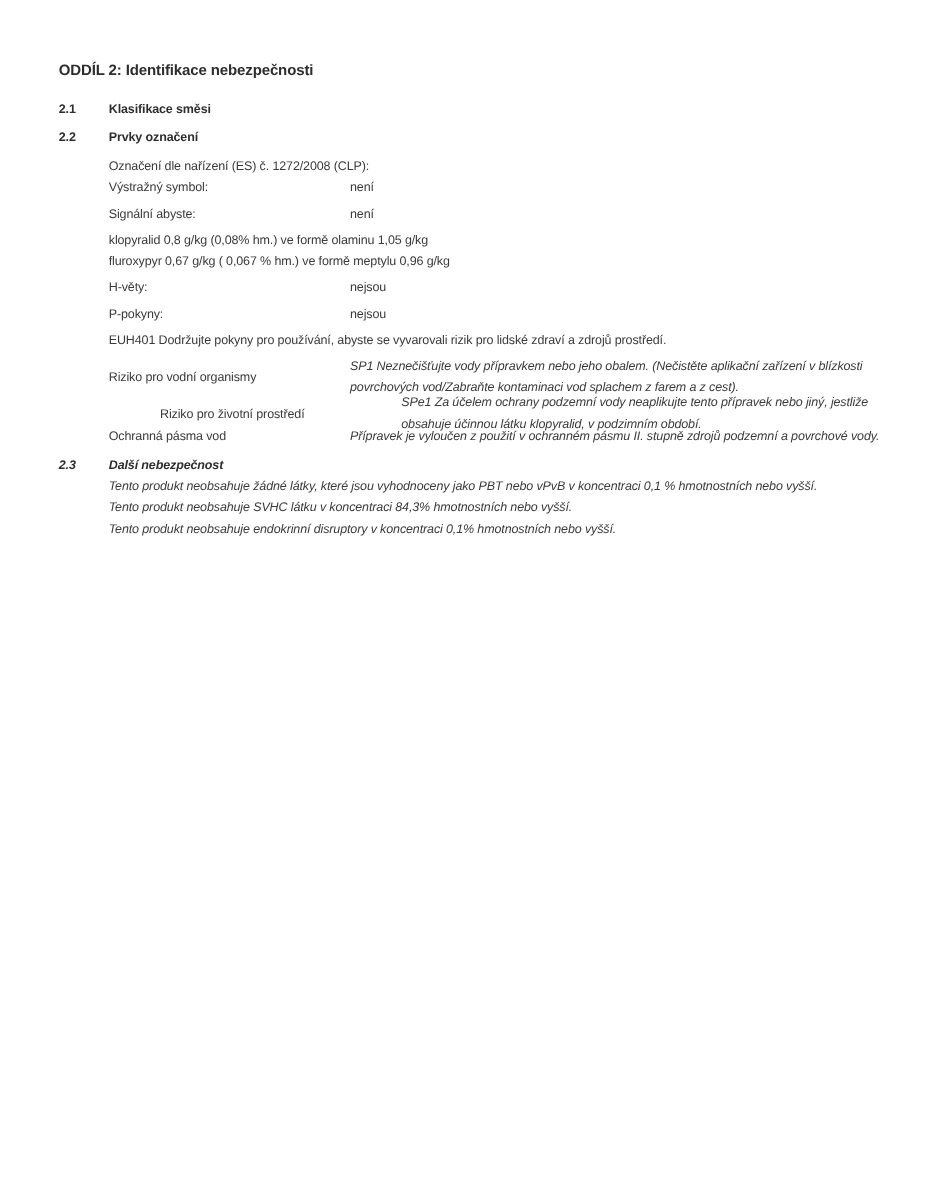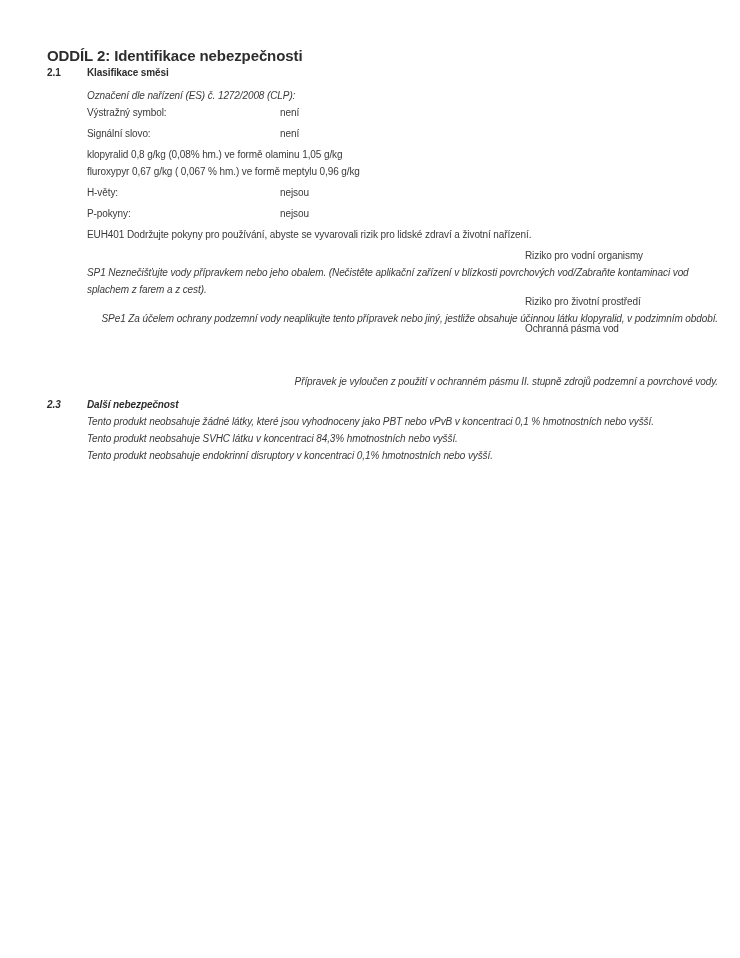--- a/index.html
+++ b/index.html
@@ -14,92 +14,96 @@
   }
   .page {
     position: relative;
     width: 740px;
     height: 958px;
     padding: 48px 22px 0 47px;
     background: #ffffff;
     overflow: hidden;
   }
   .doc-title {
-    font-size: 15px;
+    font-size: 12px;
     font-weight: bold;
     color: #2d2d2d;
     line-height: 16px;
   }
-  .sec.s21 { }
+  .sec.s21 { margin-top: 15px; }
   .sec.s22 { margin-top: 6px; }
   .sec.s23 { margin-top: 6px; font-style: italic; }
   .sec-head {
     display: flex;
     font-weight: bold;
     color: #2d2d2d;
   }
   .sec-num { width: 40px; flex-shrink: 0; }
   .sec-body { margin-left: 40px; }
   .b { font-weight: bold; color: #2d2d2d; }
-  .intro { margin-top: 6px; font-style: italic; }
+  .intro { margin-top: 6px; }
   .kv { display: flex; margin-top: 4px; }
   .kv.mt0 { margin-top: 0; }
-  .kv.pull1 { margin-top: -5px; }
-  .kv.pull2 { margin-top: -7px; gap: 36px; }
-  .kv.center { align-items: flex-end; flex-direction: column; }
+  .kv.pull1 { margin-top: -5px; margin-left: 41px; }
+  .kv.pull2 { margin-top: -7px; }
+  .kv.center { align-items: center; }
   .kv-label { width: 193px; flex-shrink: 0; }
   .kv-value { flex: 1; white-space: pre-line; }
   .i { font-style: italic; }
   .statements p { margin: 0; }
 </style>
 </head>
 <body>
 
 <div class="page">
 
   <div class="doc-title">ODDÍL 2: Identifikace nebezpečnosti</div>
 
   <div class="sec s21">
     <div class="sec-head">
       <span class="sec-num">2.1</span>
       <span>Klasifikace směsi</span>
     </div>
   </div>
 
   <div class="sec s22">
+    <div class="sec-head">
+      <span class="sec-num">2.2</span>
+      <span>Prvky označení</span>
+    </div>
     <div class="sec-body">
       <p class="intro">Označení dle nařízení (ES) č. 1272/2008 (CLP):</p>
 
       <div class="kv mt0">
         <div class="kv-label">Výstražný symbol:</div>
         <div class="kv-value">není</div>
       </div>
 
       <div class="kv">
-        <div class="kv-label">Signální slovo:</div>
+        <div class="kv-label">Signální abyste:</div>
         <div class="kv-value">není</div>
       </div>
 
       <div class="kv">
         <div class="kv-value">klopyralid 0,8 g/kg (0,08% hm.) ve formě olaminu 1,05 g/kg
 fluroxypyr 0,67 g/kg ( 0,067 % hm.) ve formě meptylu 0,96 g/kg</div>
       </div>
 
       <div class="kv">
         <div class="kv-label">H-věty:</div>
         <div class="kv-value">nejsou</div>
       </div>
 
       <div class="kv">
         <div class="kv-label">P-pokyny:</div>
         <div class="kv-value">nejsou</div>
       </div>
 
       <div class="kv">
-        <div class="kv-value">EUH401 Dodržujte pokyny pro používání, abyste se vyvarovali rizik pro lidské zdraví a životní nařízení.</div>
+        <div class="kv-value">EUH401 Dodržujte pokyny pro používání, abyste se vyvarovali rizik pro lidské zdraví a zdrojů prostředí.</div>
       </div>
 
       <div class="kv center">
         <div class="kv-label">Riziko pro vodní organismy</div>
         <div class="kv-value i">SP1 Neznečišťujte vody přípravkem nebo jeho obalem. (Nečistěte aplikační zařízení v blízkosti povrchových vod/Zabraňte kontaminaci vod splachem z farem a z cest).</div>
       </div>
 
       <div class="kv center pull1">
         <div class="kv-label">Riziko pro životní prostředí</div>
         <div class="kv-value i">SPe1 Za účelem ochrany podzemní vody neaplikujte tento přípravek nebo jiný, jestliže obsahuje účinnou látku klopyralid, v podzimním období.</div>

